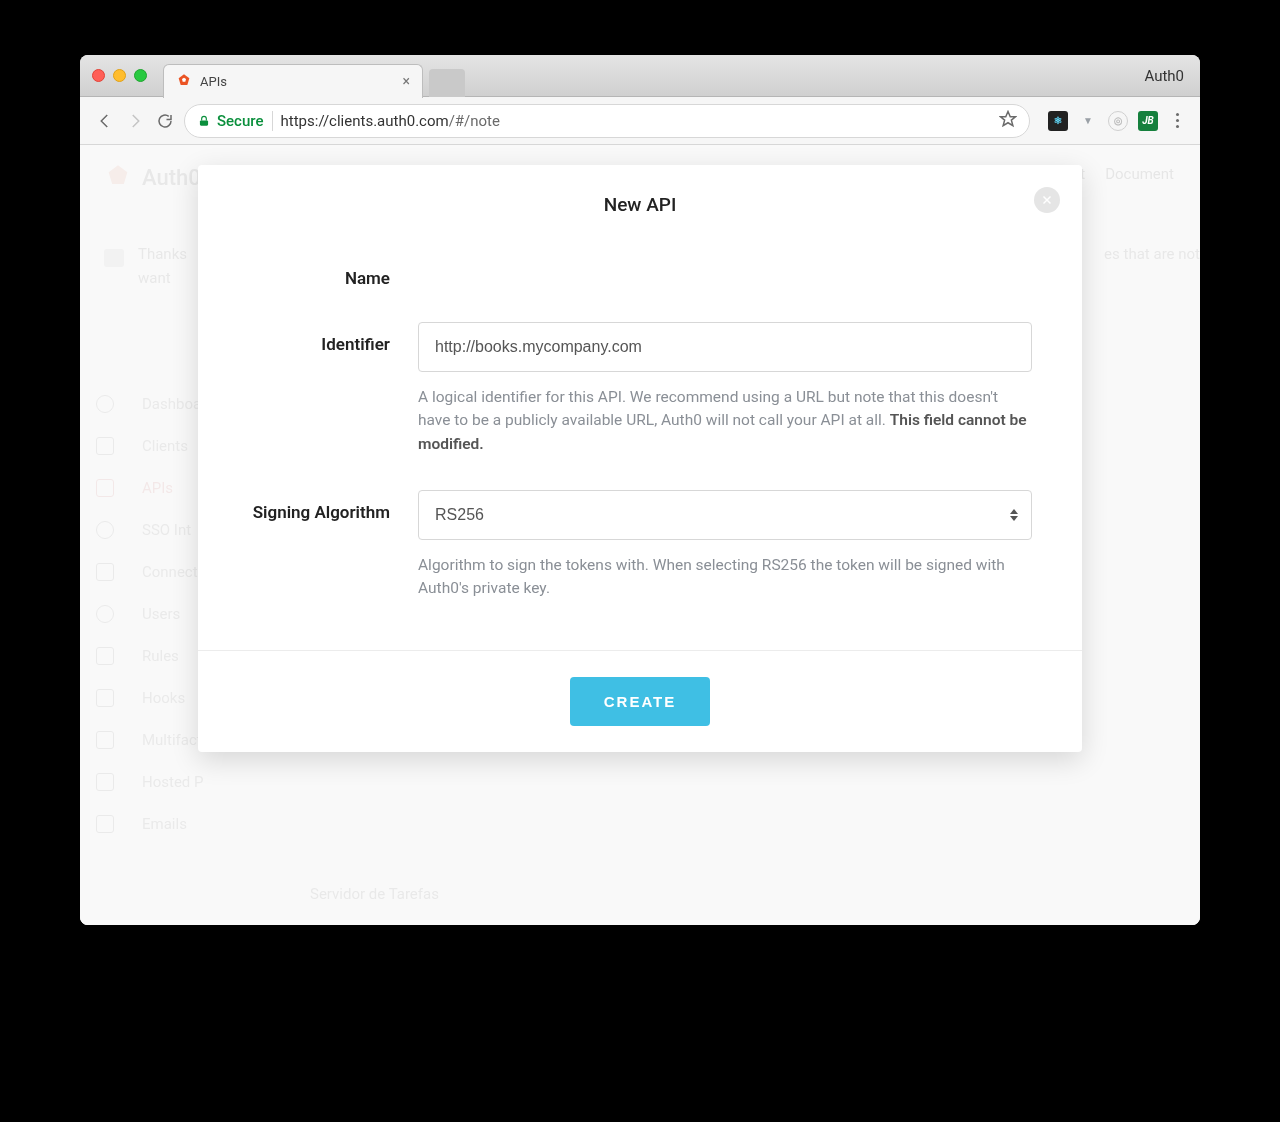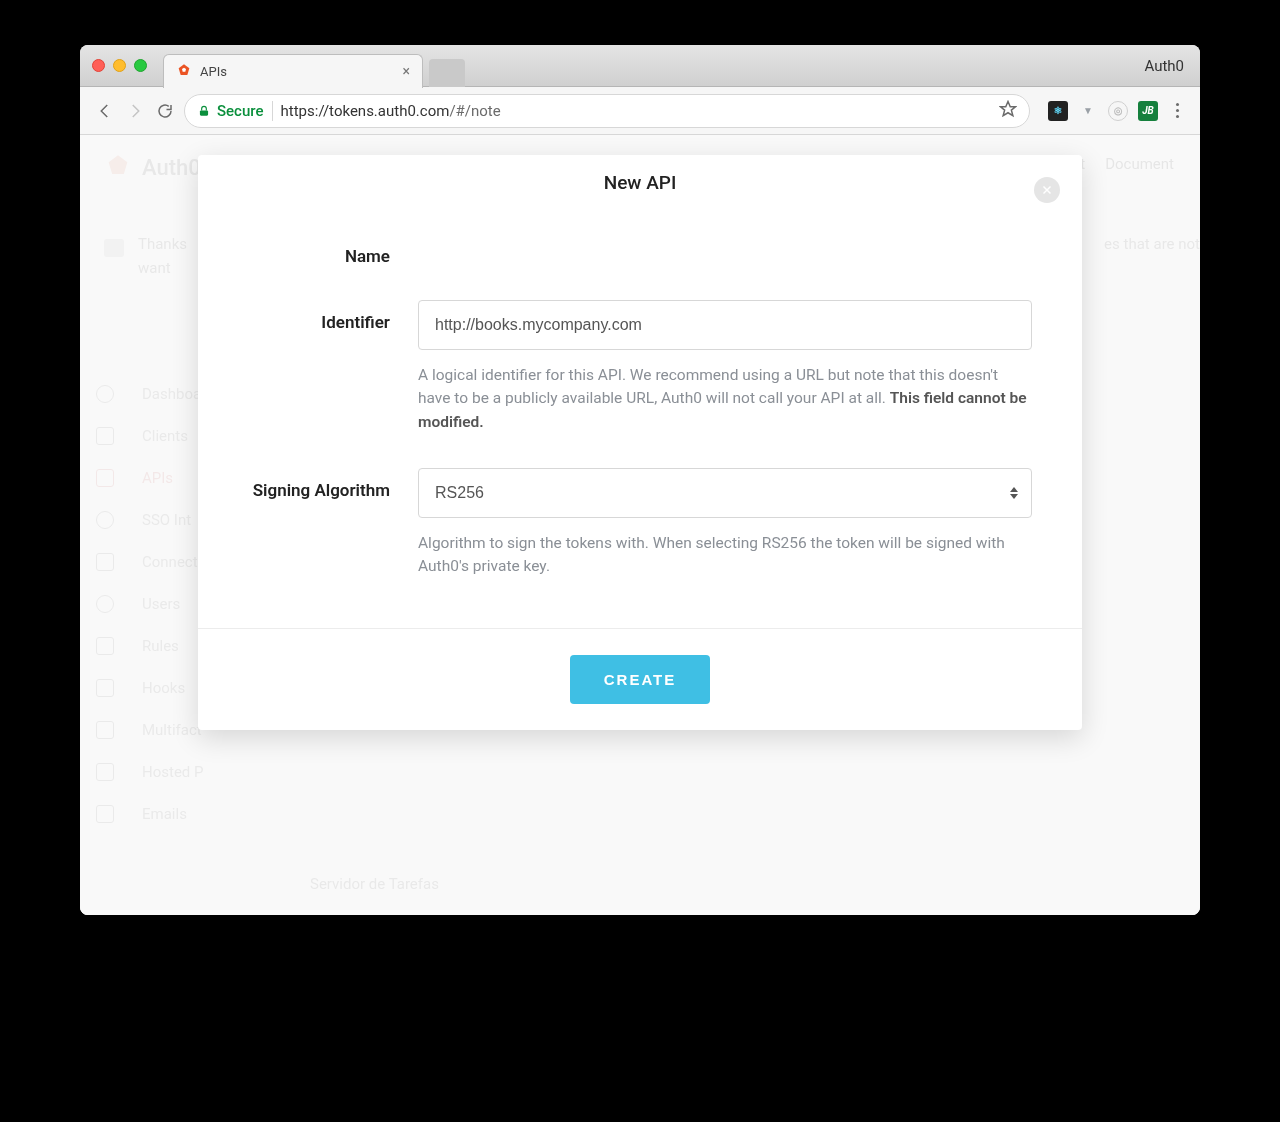--- a/index.html
+++ b/index.html
@@ -6,21 +6,21 @@
   body {
     background: #000;
     font-family: -apple-system, BlinkMacSystemFont, "Segoe UI", Roboto, Helvetica, Arial, sans-serif;
     width: 1280px;
     height: 1122px;
     overflow: hidden;
   }
   .viewport {
     position: absolute;
     left: 80px;
-    top: 45px;
+    top: 55px;
     width: 1120px;
     height: 870px;
     background: #fff;
     border-radius: 8px;
     box-shadow: 0 10px 40px rgba(0,0,0,.5);
     overflow: hidden;
   }
   
   .titlebar {
     height: 42px;
@@ -153,21 +153,21 @@
     left:118px; right:118px;
     top:20px;
     background:#fff;
     border-radius:4px;
     box-shadow:0 8px 28px rgba(0,0,0,.14);
     overflow:hidden;
   }
   .modal-header{
     position:relative;
     text-align:center;
-    padding:16px 20px 10px;
+    padding:28px 20px 10px;
   }
   .modal-title{font-size:19px;font-weight:500;color:#222;}
   .modal-close{
     position:absolute; right:22px; top:22px;
     width:26px; height:26px; border-radius:50%;
     background:#e5e5e5; display:flex;align-items:center;justify-content:center;
     color:#fff;
   }
   .modal-close svg{width:12px;height:12px;stroke:#fff;stroke-width:3;fill:none;}
   .modal-body{padding:30px 50px 40px;}
@@ -258,21 +258,21 @@
     <div class="omnibox">
       <span class="lock">
         <svg viewBox="0 0 24 24">
             <rect x="5" y="11" width="14" height="9" rx="2"></rect>
             <path d="M8 11V8a4 4 0 0 1 8 0v3" fill="none" stroke="#0a8f3c" stroke-width="2"></path>
           </svg>
       </span>
       <span class="secure">Secure</span>
       <span class="divider"></span>
       <span class="url">
-        <span class="proto">https</span><span class="host">://tokens.auth0.com</span><span class="path">/#/note</span>
+        <span class="proto">https</span><span class="host">://clients.auth0.com</span><span class="path">/#/note</span>
       </span>
       <span class="star">
         <svg viewBox="0 0 24 24">
             <polygon points="12 2 15 9 22 9 16.5 13.5 18.5 21 12 17 5.5 21 7.5 13.5 2 9 9 9"></polygon>
           </svg>
       </span>
     </div>
     <div class="ext-icons">
       <div class="ext react">⚛</div>
       <div class="ext vue">▼</div>

